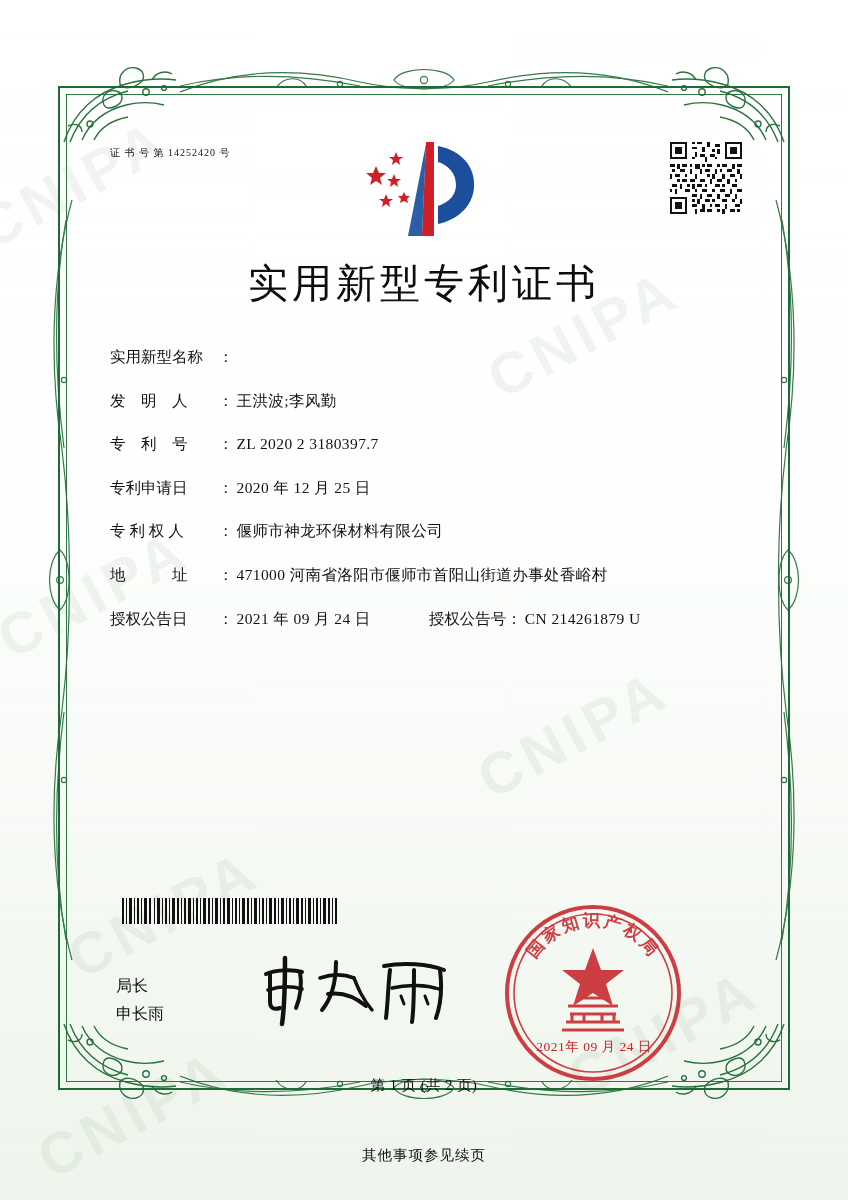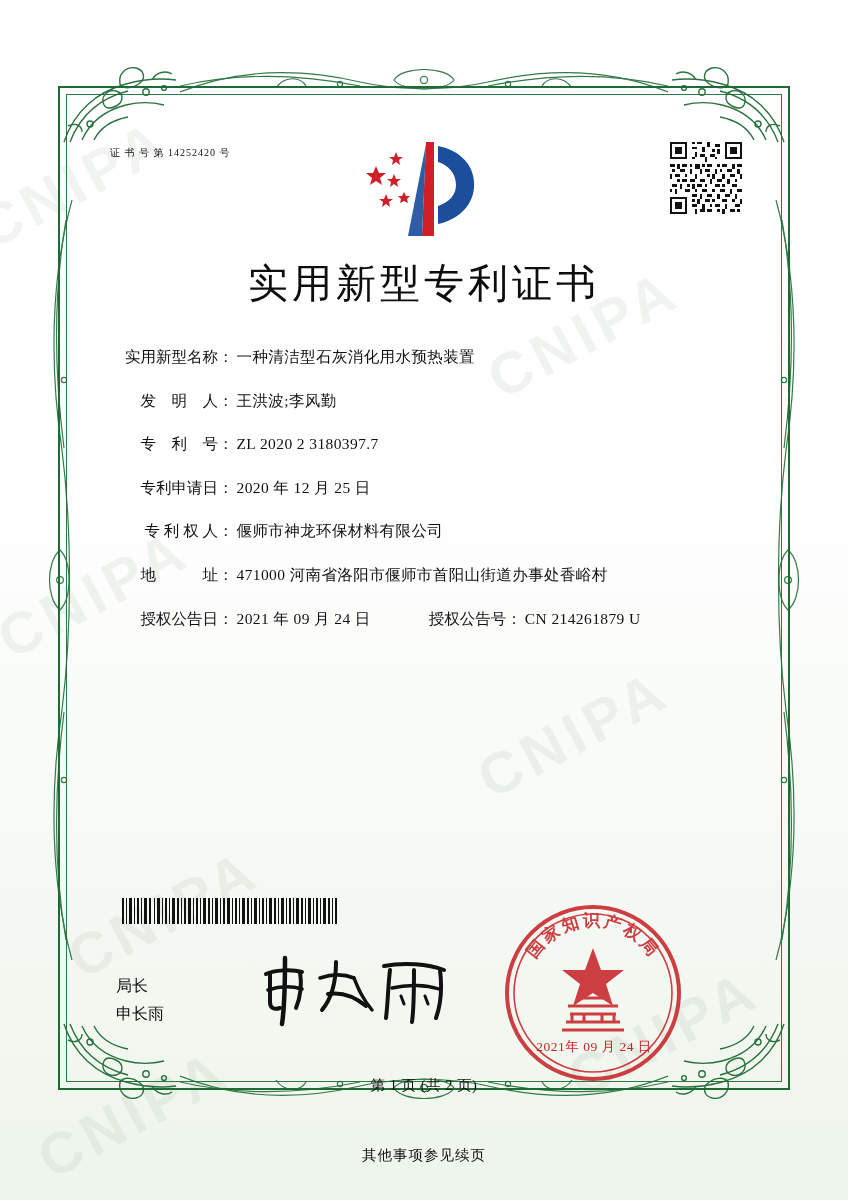--- a/index.html
+++ b/index.html
@@ -129,21 +129,20 @@
     margin-bottom: 25px;
     font-size: 15.5px;
     line-height: 1.2;
   }
   .f-label {
     width: 108px;
     flex: 0 0 108px;
     letter-spacing: 0px;
     color: #111;
     white-space: pre;
-    text-align: right;
   }
   .f-colon {
     flex: 0 0 auto;
     padding-right: 3px;
   }
   .f-value {
     flex: 1 1 auto;
     color: #111;
     letter-spacing: .4px;
   }
@@ -486,21 +485,20 @@
     </g>
   </svg>
 
   <div class="title">实用新型专利证书</div>
 
   <div class="fields">
 
     <div class="field">
       <span class="f-label">实用新型名称</span>
       <span class="f-colon">：</span>
-      <span class="f-value">一种清洁型石灰消化用水预热装置</span>
     </div>
 
     <div class="field">
       <span class="f-label">发　明　人</span>
       <span class="f-colon">：</span>
       <span class="f-value">王洪波;李风勤</span>
     </div>
 
     <div class="field">
       <span class="f-label">专　利　号</span>

